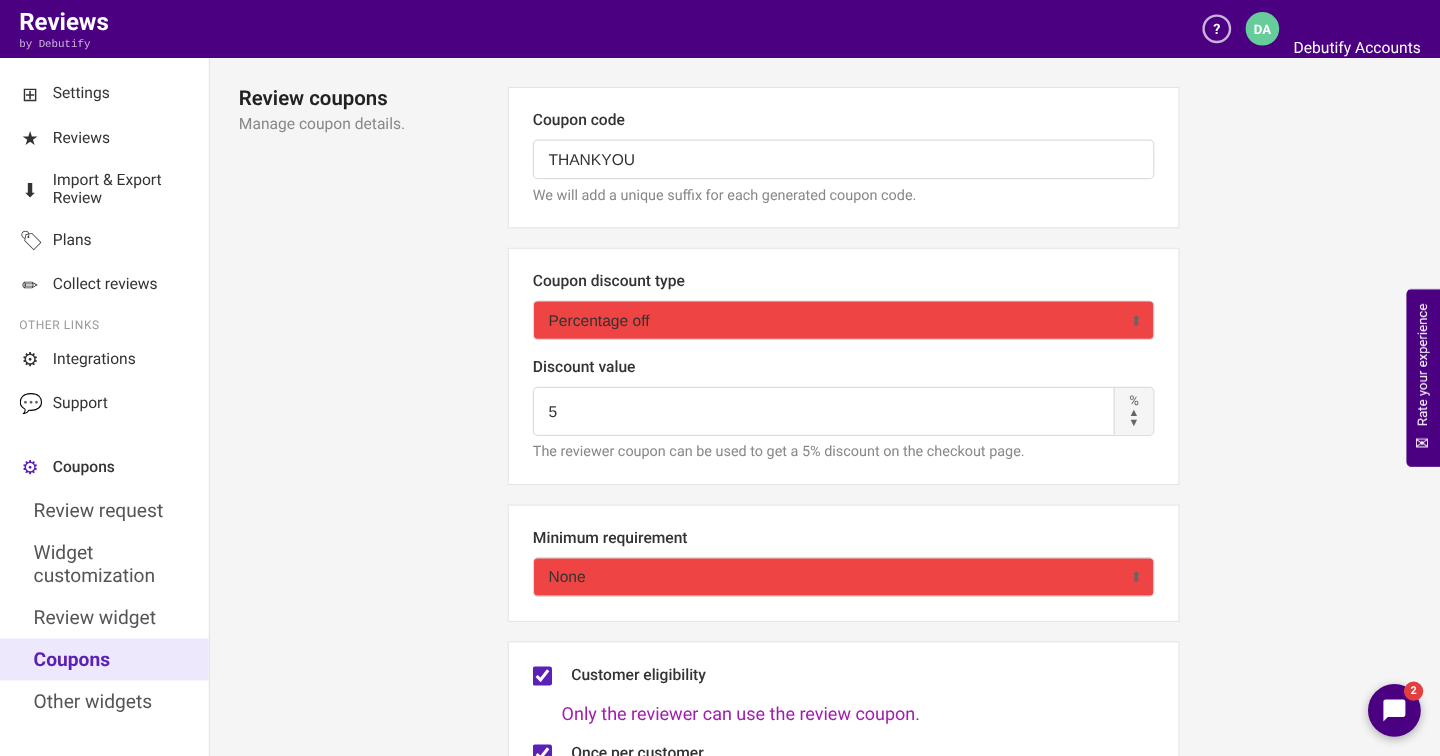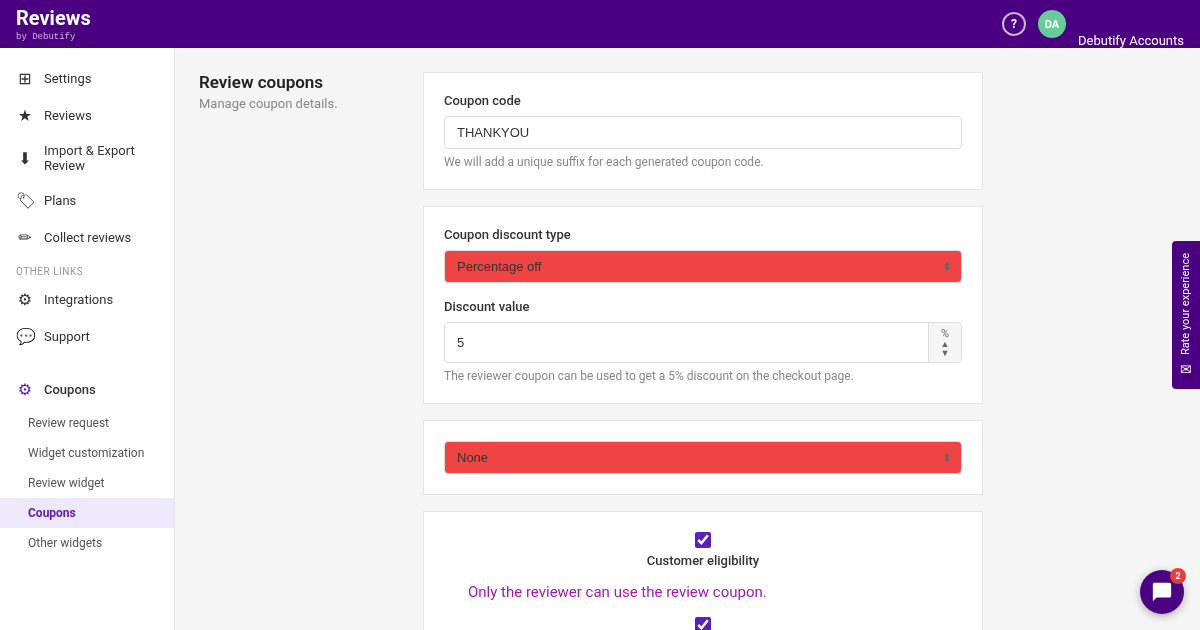--- a/index.html
+++ b/index.html
@@ -94,21 +94,21 @@
       letter-spacing: 0.5px;
       padding: 10px 16px 4px;
       text-transform: uppercase;
     }
     .sidebar-sub-item {
       display: flex;
       align-items: flex-end;
       padding: 8px 16px 8px 28px;
       cursor: pointer;
       color: #555;
-      font-size: 12px;
+      font-size: 16px;
     }
     .sidebar-sub-item.active { background: #ede8fb; color: #5b21b6; font-weight: 700; }
 
     
     .main {
       flex: 1;
       overflow-y: auto;
       padding: 24px;
       background: #f5f5f5;
     }
@@ -210,23 +210,21 @@
     .discount-input-suffix .pct { font-size: 11px; padding: 0 4px; }
     .discount-input-suffix .arrows { display: flex; flex-direction: column; }
     .discount-input-suffix .arrow-btn { font-size: 9px; cursor: pointer; line-height: 1; }
 
     
     .checkbox-item {
       margin-bottom: 16px;
     }
     .checkbox-row {
       display: flex;
-      align-items: center;
-      gap: 5px;
-      flex-direction: column;
+      gap: 16px;
     }
     .checkbox-input {
       width: 16px; height: 16px;
       accent-color: #5b21b6;
       cursor: pointer;
       flex-shrink: 0;
     }
     .checkbox-label {
       font-size: 13px;
       font-weight: 500;
@@ -398,20 +396,21 @@
               <div class="arrows">
                 <span class="arrow-btn">▲</span>
                 <span class="arrow-btn">▼</span>
               </div>
             </div>
           </div>
           <div class="card-hint">The reviewer coupon can be used to get a 5% discount on the checkout page.</div>
         </div>
 
         <div class="card">
+          <div class="card-label">Minimum requirement</div>
           <div class="select-wrapper">
             <select class="select-input">
               <option>None</option>
               <option>Minimum purchase amount</option>
               <option>Minimum quantity of items</option>
             </select>
           </div>
         </div>
 
         <div class="card">

